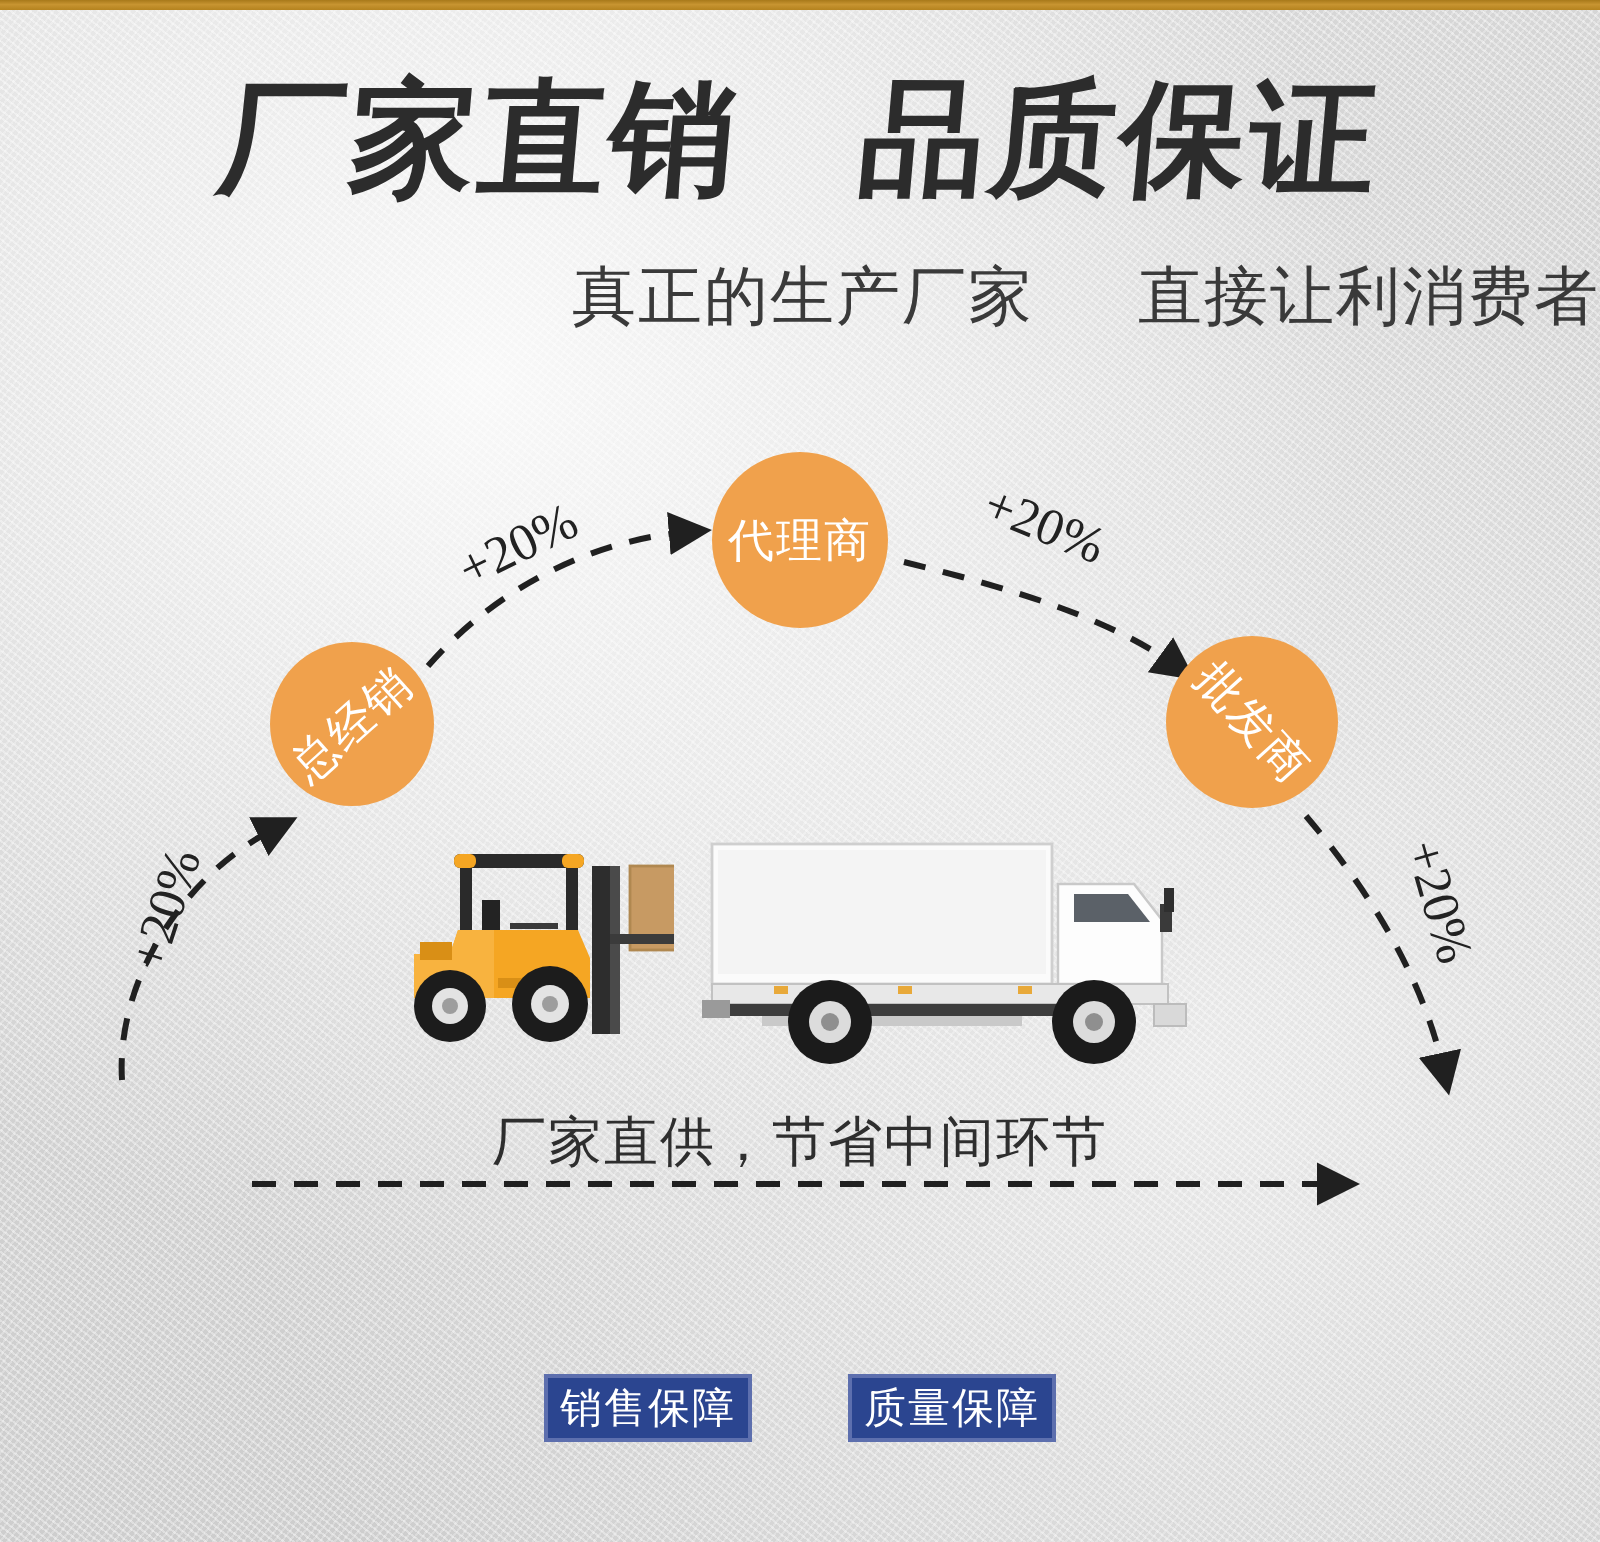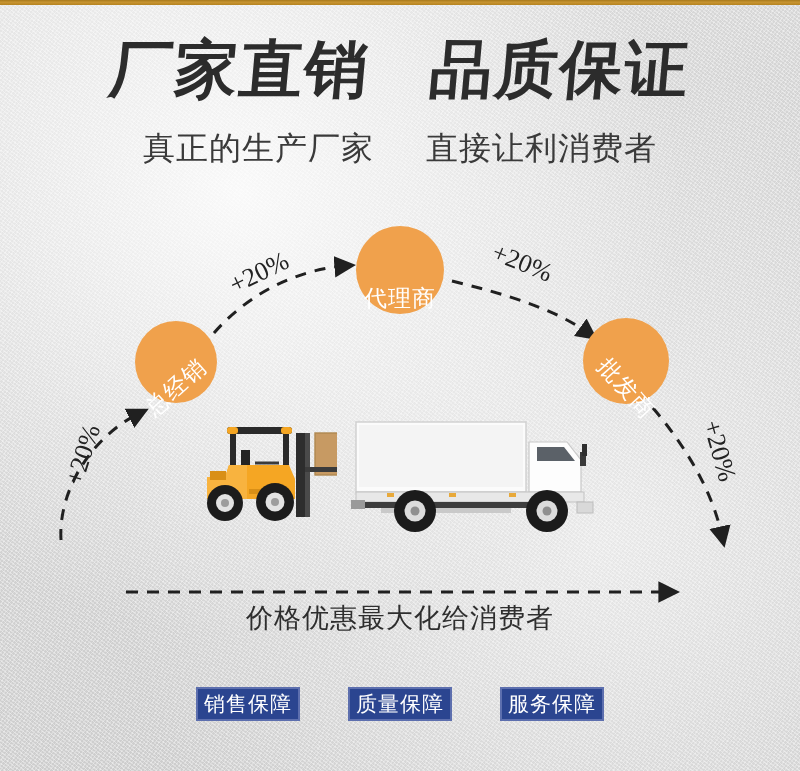--- a/index.html
+++ b/index.html
@@ -51,21 +51,21 @@
     color: #2c2c2c;
     letter-spacing: 2px;
     transform: skewX(-5deg);
   }
   #headline .hl-gap { display: inline-block; width: 52px; }
 
   #subline {
     position: absolute;
     left: 0; top: 128px;
     width: 800px;
-    text-align: center;
+    text-align: right;
     white-space: nowrap;
   }
   #subline .sl {
     display: inline-block;
     font-family: "Liberation Serif", "DejaVu Serif", serif;
     font-size: 32px;
     line-height: 1.25;
     color: #3a3a3a;
     letter-spacing: 1px;
   }
@@ -76,21 +76,21 @@
     position: absolute;
     left: 0; top: 0;
     width: 800px; height: 771px;
   }
 
   
   .node {
     position: absolute;
     border-radius: 50%;
     display: flex;
-    align-items: flex-end;
+    align-items: center;
     justify-content: center;
     color: #ffffff;
     font-family: "Liberation Serif", "DejaVu Serif", serif;
     font-size: 23px;
     letter-spacing: 1px;
     white-space: nowrap;
   }
   .node-label { display: block; }
 
   #node-factory {
@@ -289,21 +289,20 @@
   </div>
   <div class="node" id="node-wholesaler">
     <span class="node-label">批发商</span>
   </div>
 
   <div class="pct" id="pct-1">+20%</div>
   <div class="pct" id="pct-2">+20%</div>
   <div class="pct" id="pct-3">+20%</div>
   <div class="pct" id="pct-4">+20%</div>
 
-  <div class="center-msg" id="center-msg-2">价格优惠最大化给消费者</div>
+  <div class="center-msg" id="center-msg-1">厂家直供，节省中间环节</div>
 
   <div id="badges">
     <div class="badge">销售保障</div>
     <div class="badge">质量保障</div>
-    <div class="badge">服务保障</div>
   </div>
 
 </div>
 
 </body></html>

